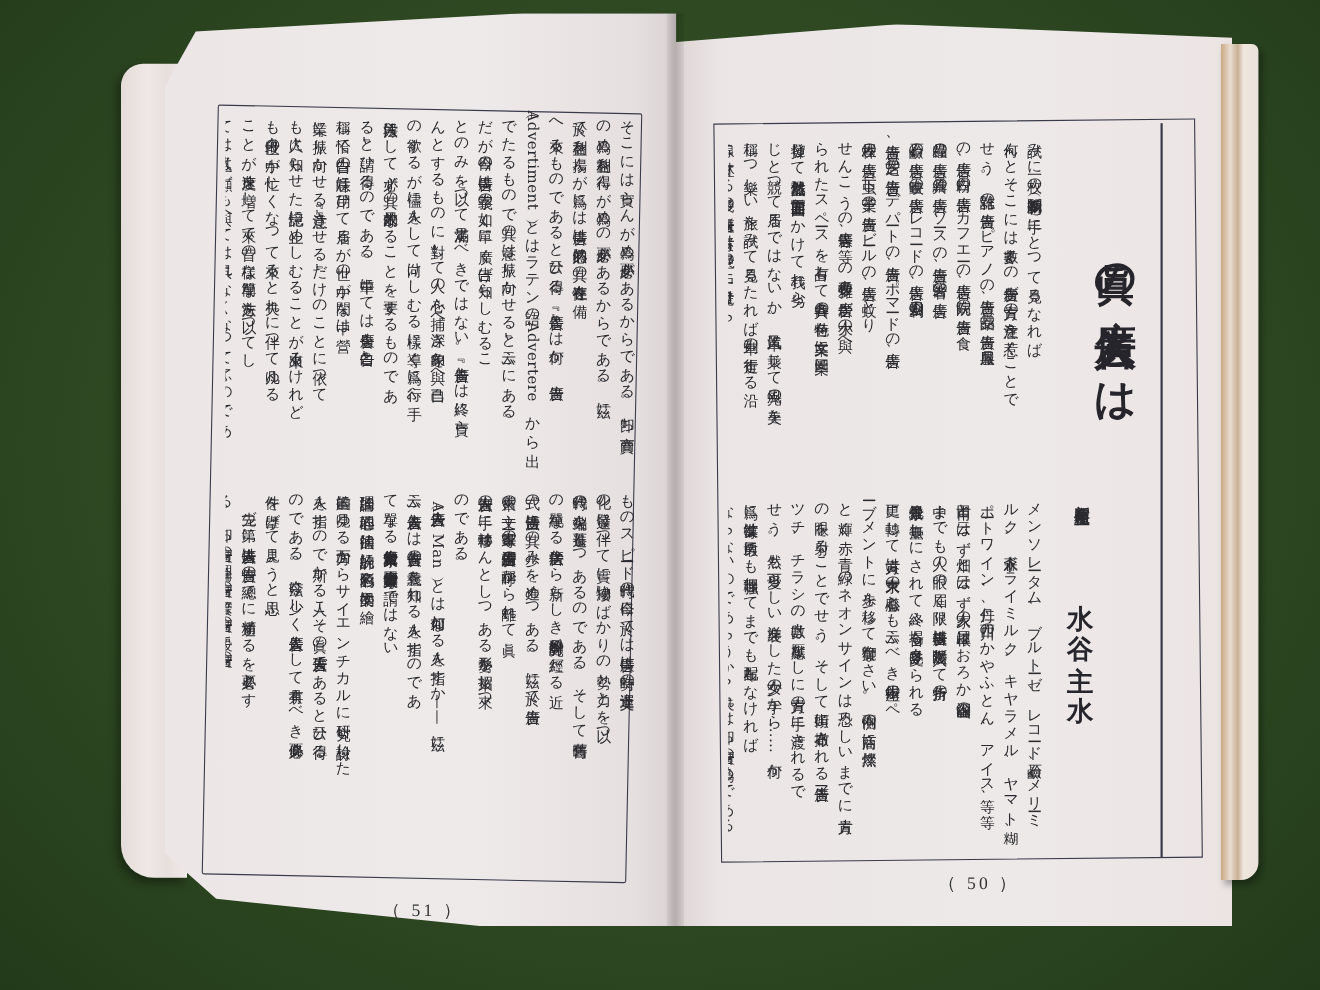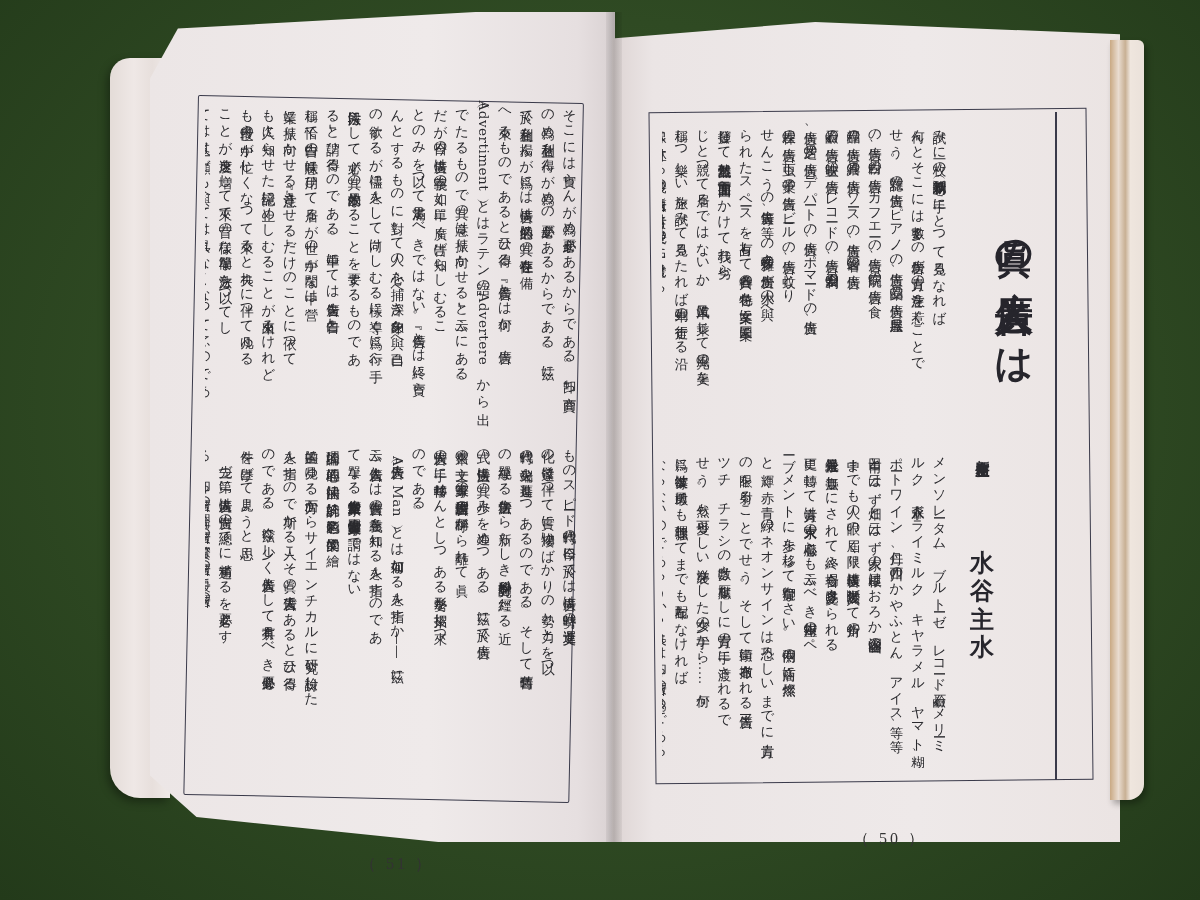--- a/index.html
+++ b/index.html
@@ -73,23 +73,22 @@
     position: absolute; left: 966px; top: 530px; writing-mode: vertical-rl;
     font-size: 24px; color: #26252c; letter-spacing: 28px; font-weight: bold;
   }
   .title-divider {
     position: absolute; left: 1055px; top: 112px; width: 1.5px; height: 668px; background: #3a3a4a;
   }
 
   .page-num {
     position: absolute; font-size: 16px; color: #333; letter-spacing: 3px;
     font-family: "Liberation Serif", serif;
-    margin-top: 36px;
   }
-  .pn-left { left: 360px; top: 818px; }
+  .pn-left { left: 348px; top: 818px; }
   .pn-right { left: 853px; top: 793px; }
 </style>
 </head>
 <body>
 
 <div class="book">
   <div class="left-edge"></div>
   <div class="left-page"></div>
   <div class="right-page"></div>
   <div class="right-edge"></div>

